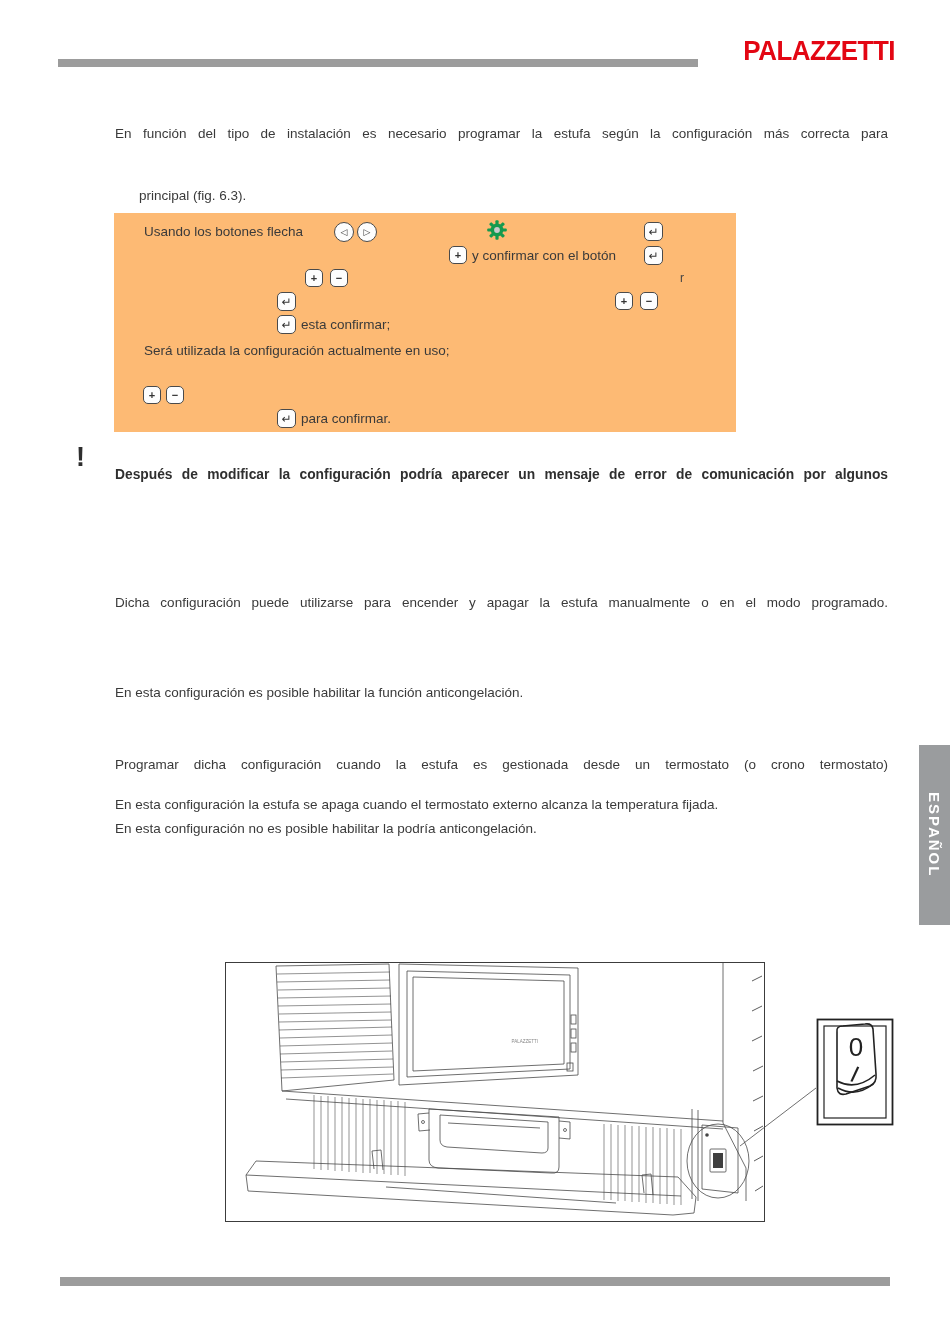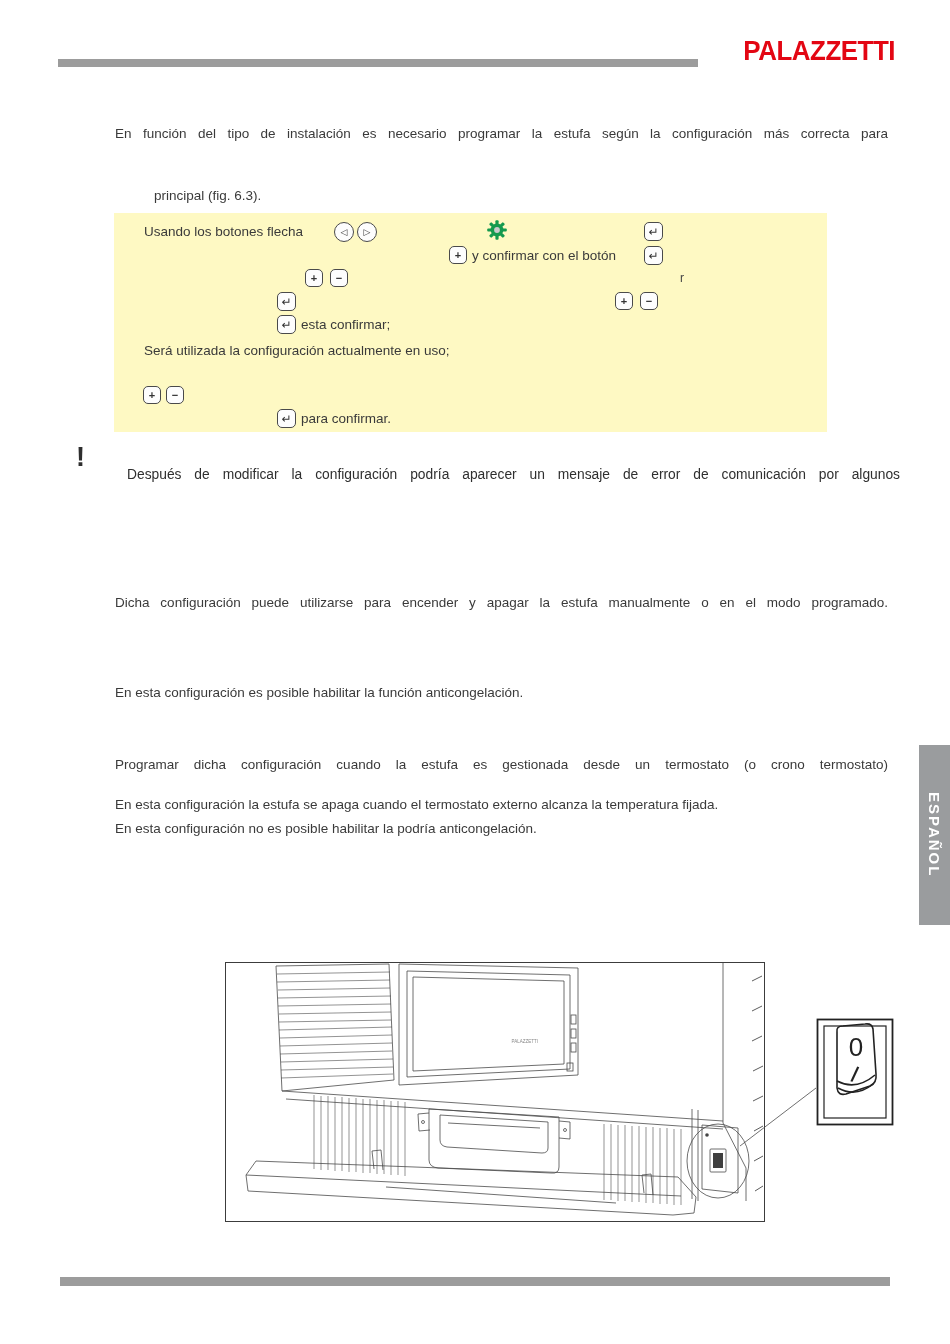--- a/index.html
+++ b/index.html
@@ -12,40 +12,40 @@
   .just{text-align:justify;text-align-last:justify;}
 
   
   .rule{background:#9c9c9c;}
   .brand{
     font-size:27px;font-weight:bold;color:#e30613;letter-spacing:-0.5px;
     text-align:right;transform:scaleX(0.96);transform-origin:right;
   }
 
   
-  .proc-box{left:114px;top:213px;width:713px;height:219px;background:#fef9c3;}
+  .proc-box{left:114px;top:213px;width:622px;height:219px;background:#fdba74;}
   .proc-box .t{position:absolute;font-size:13.5px;white-space:nowrap;color:#3a3a3a;}
 
   .btn{
     position:absolute;box-sizing:border-box;background:#fdfdfd;border:1.3px solid #4a4a4a;
     display:flex;align-items:center;justify-content:center;color:#333;
   }
   .btn.round{width:20px;height:20px;border-radius:50%;font-size:9px;padding-bottom:1px;}
   .btn.key{width:19px;height:19px;border-radius:5px;font-size:12px;}
   .btn.small{width:18px;height:18px;border-radius:5px;font-size:11px;font-weight:bold;}
   .key-inline{
     display:inline-flex;position:static;width:19px;height:19px;border:1.3px solid #4a4a4a;
     border-radius:5px;background:#fdfdfd;align-items:center;justify-content:center;
     font-size:12px;vertical-align:-5px;margin:0 4px;
   }
   .corner-mark{position:absolute;font-size:12px;color:#444;}
 
   
   .warn-mark{font-size:27px;font-weight:bold;color:#2e2e2e;}
-  .warn-text{font-size:13.8px;font-weight:normal;color:#2f2f2f;margin-left:12px;}
+  .warn-text{font-size:13.8px;font-weight:bold;color:#2f2f2f;}
 
   
   .lang-tab{
     left:919px;top:745px;width:31px;height:180px;background:#9a9c9e;
     display:flex;align-items:center;justify-content:center;
   }
   .lang-tab span{
     writing-mode:vertical-rl;color:#ffffff;font-weight:bold;font-size:15px;letter-spacing:2px;
   }
 
@@ -55,21 +55,21 @@
   .inset{left:816px;top:1018px;width:78px;height:108px;}
   .leader{left:735px;top:1082px;width:85px;height:70px;pointer-events:none;}
 </style>
 </head>
 <body>
 
 <div class="abs rule" style="left:58px;top:59px;width:640px;height:8px;"></div>
 <div class="abs brand" style="left:700px;top:36px;width:195px;">PALAZZETTI</div>
 
 <p class="abs body-text just" style="left:115px;top:125px;width:773px;">En función del tipo de instalación es necesario programar la estufa según la configuración más correcta para</p>
-<p class="abs body-text" style="left:115px;top:187px;padding-left:39px;">principal (fig. 6.3).</p>
+<p class="abs body-text" style="left:100px;top:187px;padding-left:39px;">principal (fig. 6.3).</p>
 
 <div class="abs proc-box">
 
   <span class="t" style="left:30px;top:11px;">Usando los botones flecha</span>
   <span class="btn round" style="left:220px;top:9px;">◁</span>
   <span class="btn round" style="left:243px;top:9px;">▷</span>
   <span class="abs" style="left:373px;top:7px;width:20px;height:20px;">
     <svg width="20" height="20" viewBox="0 0 20 20">
       <g fill="#149a4e">
         <g transform="rotate(0 10 10)">

